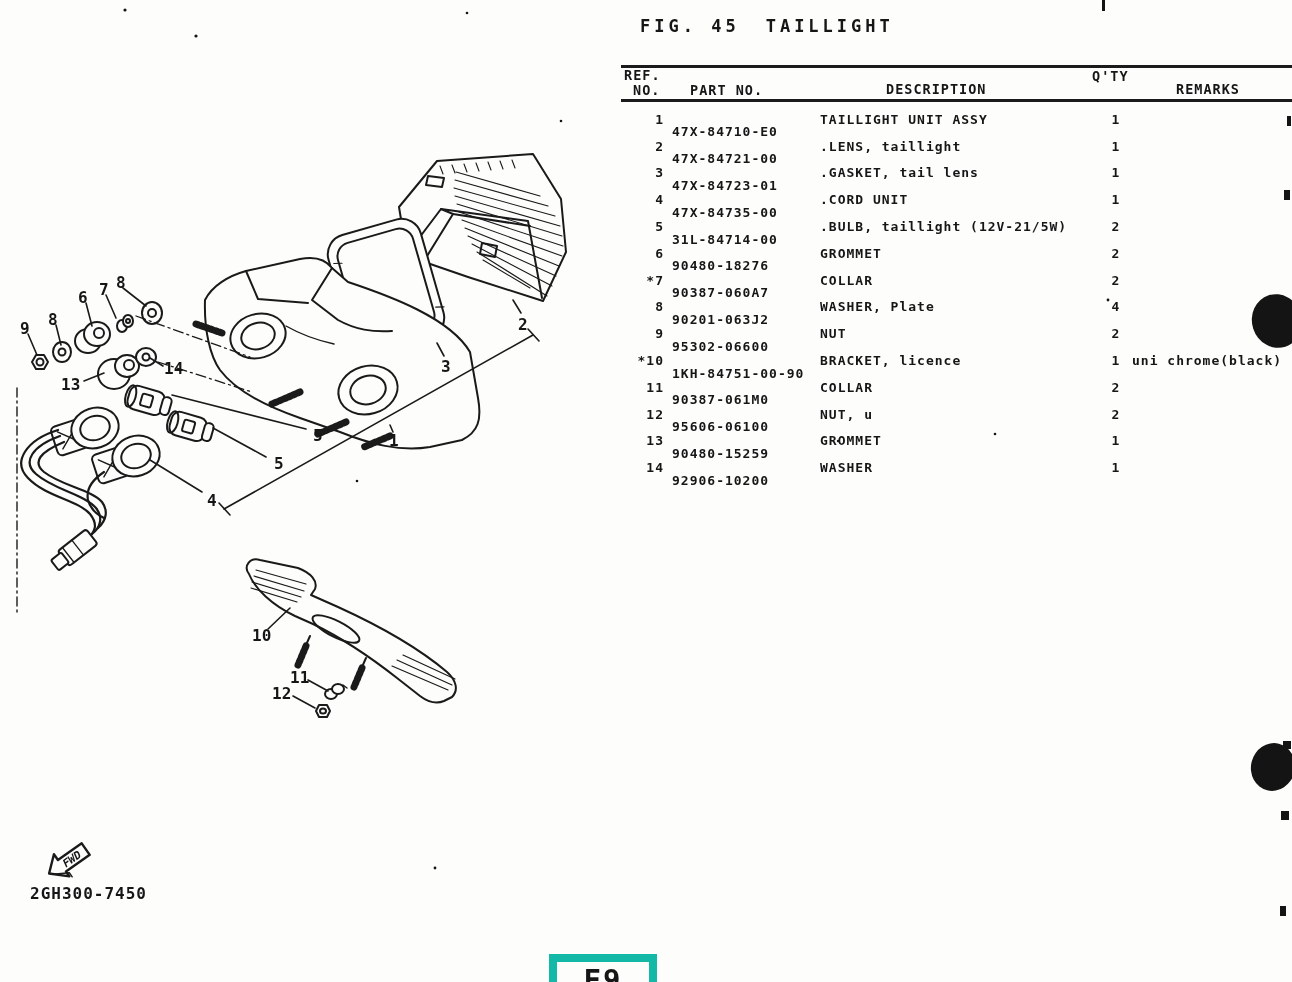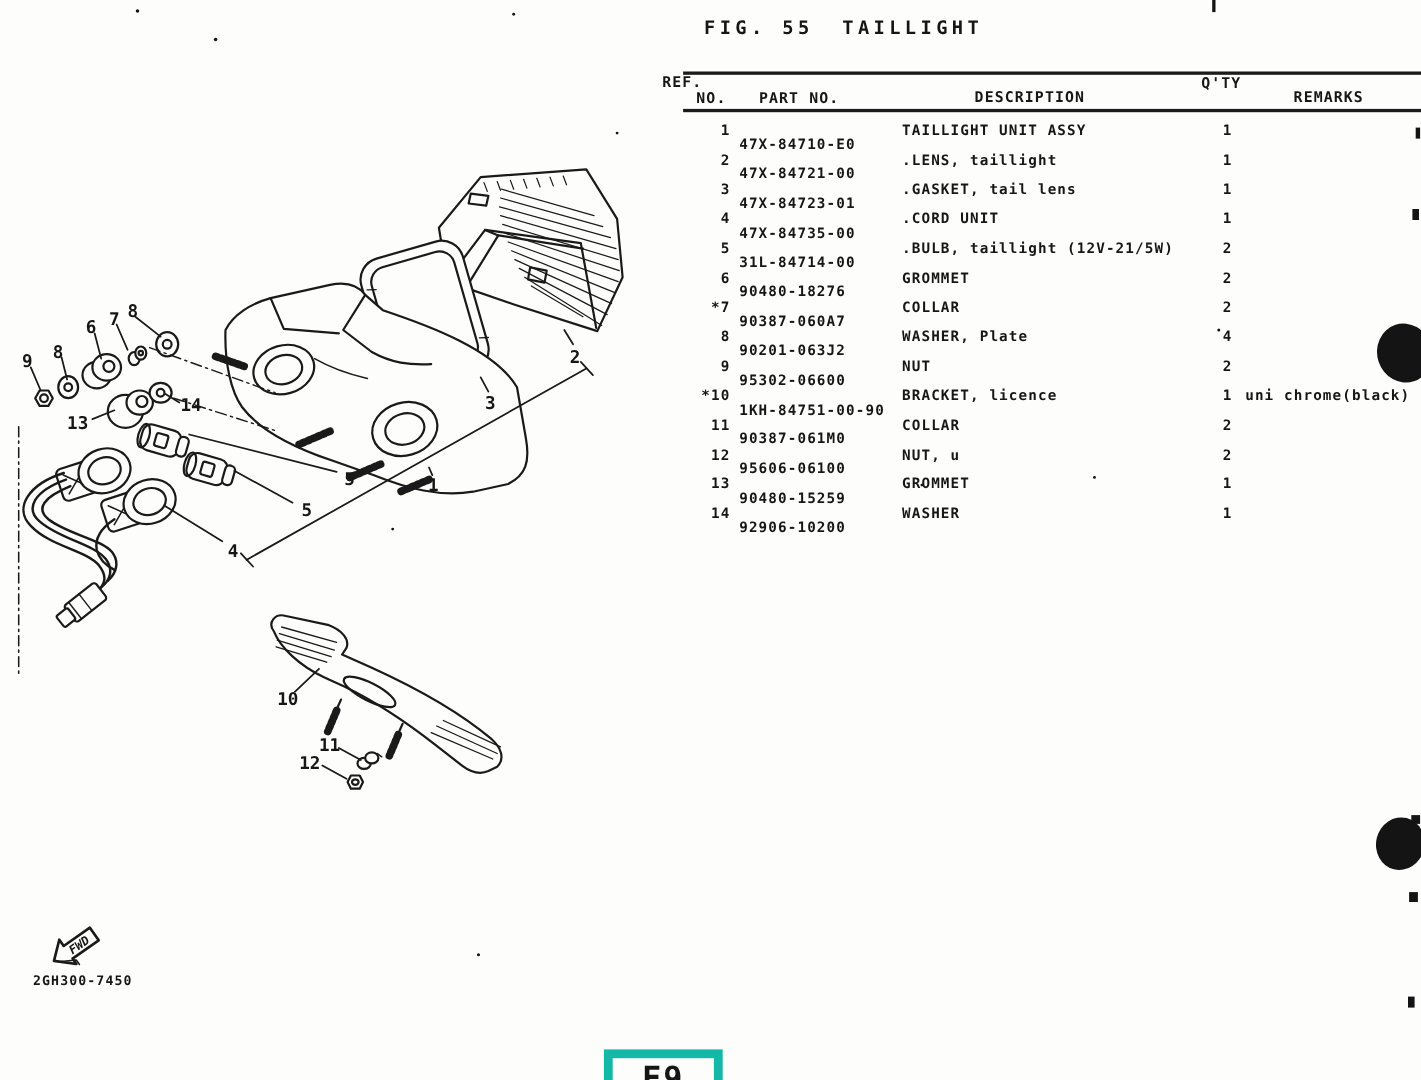--- a/index.html
+++ b/index.html
@@ -16,21 +16,21 @@
   .rule{background:#1b1b1b;height:3px;left:621px;width:671px;}
   .thead span{position:absolute;font-size:13.5px;font-weight:bold;letter-spacing:1px;white-space:nowrap;}
   .tbody{left:620px;top:106px;width:672px;}
   .trow{display:flex;align-items:center;height:26.8px;font-size:13px;font-weight:bold;letter-spacing:1px;white-space:nowrap;}
   .c-ref{width:44px;text-align:right;flex:none;}
   .c-part{width:148px;margin-left:8px;flex:none;margin-top:25px;}
   .c-desc{width:280px;flex:none;}
   .c-qty{width:32px;text-align:center;flex:none;}
   .c-rem{flex:none;}
   
-  .draw-code{left:30px;top:884px;font-size:12px;font-weight:bold;letter-spacing:1px;}
+  .draw-code{left:30px;top:884px;font-size:16px;font-weight:bold;letter-spacing:1px;}
   .page-code{left:549px;top:954px;width:92px;height:38px;border:8px solid #14b8a6;background:#fdfdfb;
              text-align:center;font-size:29px;font-weight:bold;line-height:36px;letter-spacing:2px;}
   svg text{font-family:"DejaVu Sans Mono","Liberation Mono",monospace;font-weight:bold;fill:#161616;}
 </style>
 </head>
 <body>
 
 <div class="page">
 
   <svg class="abs" style="left:0;top:0" width="1292" height="982" viewBox="0 0 1292 982" fill="none" stroke="#1a1a1a" stroke-width="2" stroke-linecap="round" stroke-linejoin="round">
@@ -244,26 +244,26 @@
         <circle cx="1108" cy="300" r="1.4"></circle>
       <circle cx="995" cy="434" r="1.3"></circle>
         <circle cx="620" cy="975" r="1.6"></circle>
       <circle cx="435" cy="868" r="1.4"></circle>
         <circle cx="838" cy="441" r="1.2"></circle>
     </g>
     <line x1="17" y1="388" x2="17" y2="612" stroke-width="1.4" stroke-dasharray="9 4 2 4"></line>
   </svg>
 
   <div class="abs fig-title">
-    <span>FIG. 55</span><span class="gap"></span><span>TAILLIGHT</span>
+    <span>FIG. 45</span><span class="gap"></span><span>TAILLIGHT</span>
   </div>
 
   <div class="abs rule" style="top:65px"></div>
   <div class="thead">
-    <span style="left:602px;top:67px">REF.</span>
+    <span style="left:624px;top:67px">REF.</span>
     <span style="left:633px;top:82px">NO.</span>
     <span style="left:690px;top:82px">PART NO.</span>
     <span style="left:886px;top:81px">DESCRIPTION</span>
     <span style="left:1092px;top:68px">Q'TY</span>
     <span style="left:1176px;top:81px">REMARKS</span>
   </div>
   <div class="abs rule" style="top:99px"></div>
 
   <div class="abs tbody" id="table-body">
     <div class="trow">

